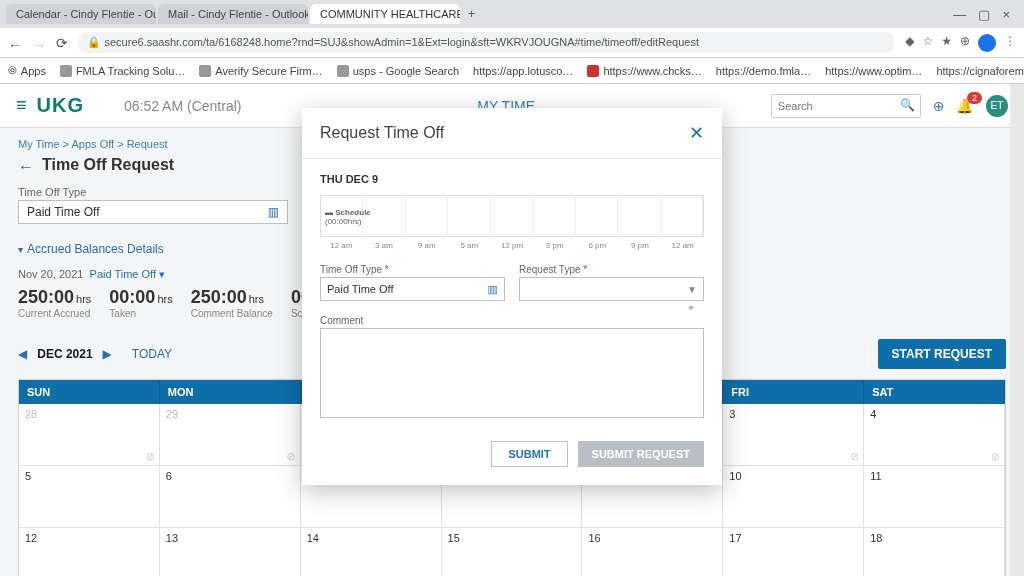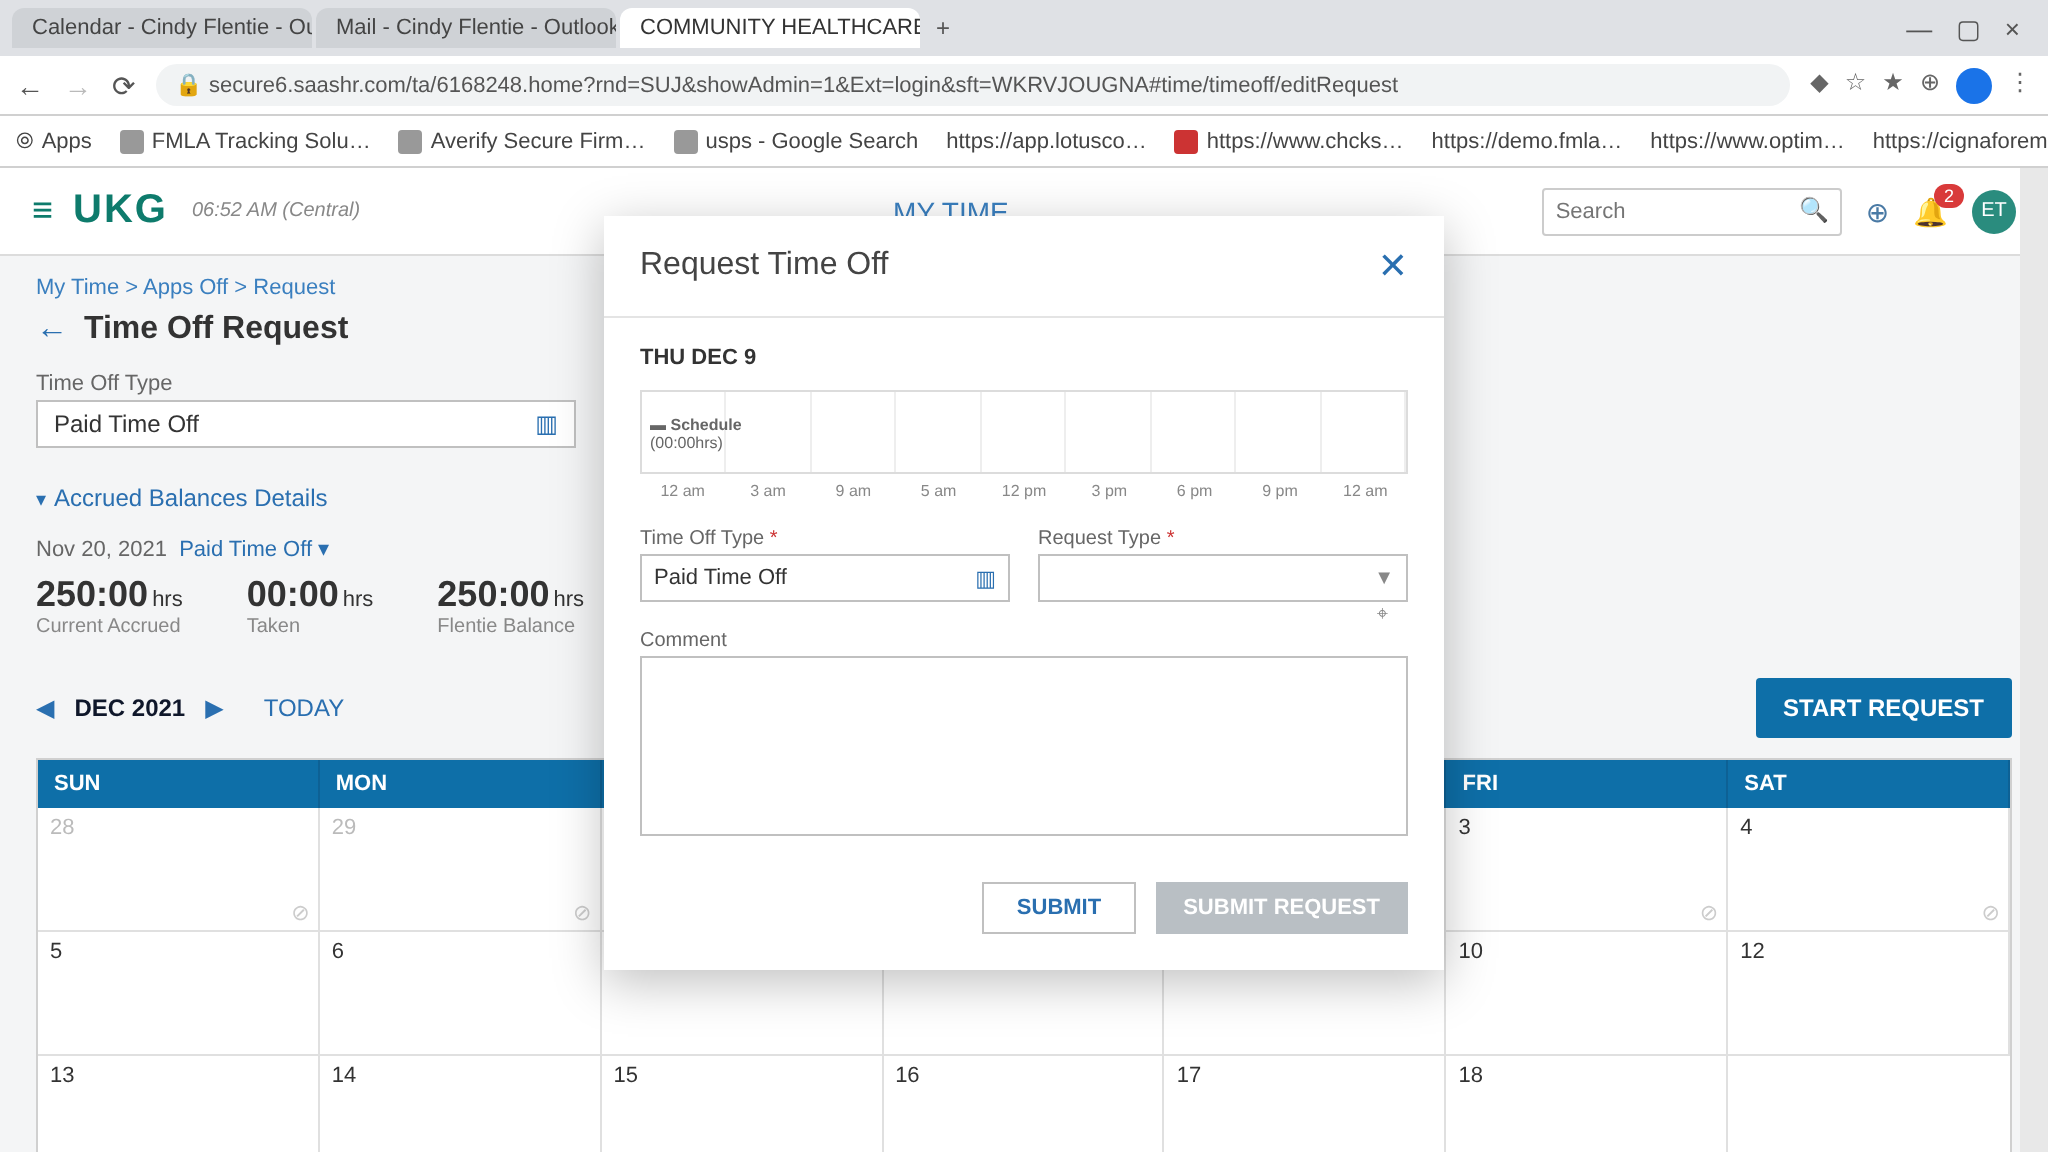--- a/index.html
+++ b/index.html
@@ -19,21 +19,21 @@
 .profile-dot { width: 18px; height: 18px; border-radius: 50%; background: #1a73e8; }
 .bmbar { display: flex; align-items: center; height: 26px; background: #fff; padding: 0 8px; gap: 14px; border-bottom: 1px solid #d0d0d0; font-size: 11px; color: #444; }
 .bm { display: flex; align-items: center; gap: 4px; white-space: nowrap; }
 .bm-ic { width: 12px; height: 12px; background: #999; border-radius: 2px; display: inline-block; }
 
 
 .app { position: relative; background: #f4f5f6; height: calc(576px - 84px); overflow: hidden; }
 .apphdr { display: flex; align-items: center; height: 44px; padding: 0 16px; border-bottom: 1px solid #dcdcdc; background: #fff; }
 .ham { font-size: 18px; color: #0e7b6c; }
 .logo { font-size: 20px; font-weight: 700; color: #0e7b6c; margin-left: 10px; letter-spacing: 1px; }
-.time { margin-left: 12px; font-size: 10px; color: #888; font-style: italic; }
+.time { margin-left: 40px; font-size: 14px; color: #888; }
 .pgtitle { flex: 1; text-align: center; color: #3a7fbf; font-size: 14px; }
 .search-wrap { position: relative; }
 .search { width: 150px; height: 24px; border: 1px solid #ccc; border-radius: 2px; padding: 2px 12px 2px 6px; font-size: 11px; }
 .search-ic { position: absolute; right: 6px; top: 4px; color: #888; font-size: 12px; }
 .hdr-icons { display: flex; align-items: center; gap: 12px; margin-left: 12px; font-size: 14px; color: #4a7aa5; }
 .bell-wrap { position: relative; }
 .badge { position: absolute; top: -6px; right: -8px; background: #d93a3a; color: #fff; font-size: 9px; border-radius: 8px; padding: 1px 5px; }
 .avatar { width: 22px; height: 22px; border-radius: 50%; background: #2a8c7e; color: #fff; display: flex; align-items: center; justify-content: center; font-size: 10px; }
 
 
@@ -45,21 +45,21 @@
 .pgh h1 { font-size: 16px; font-weight: 600; color: #333; }
 
 .field-label { font-size: 11px; color: #666; margin-bottom: 2px; }
 .select-box { width: 270px; border: 1px solid #c0c0c0; background: #fff; padding: 4px 8px; display: flex; justify-content: space-between; align-items: center; font-size: 12px; }
 .select-box .bt { color: #2a6fb0; font-size: 12px; }
 
 .accd { margin-top: 18px; color: #2a6fb0; font-size: 12px; }
 .accd .ch { display: inline-block; transform: rotate(0); margin-right: 4px; font-size: 10px; }
 .bal-row { margin-top: 12px; font-size: 11px; color: #666; }
 .bal-row .link { color: #2a6fb0; }
-.stats { display: flex; gap: 32px; margin-top: 6px; }
+.stats { display: flex; gap: 18px; margin-top: 6px; }
 .stat .num { font-size: 18px; font-weight: 700; }
 .stat .unit { font-size: 11px; font-weight: 400; margin-left: 2px; }
 .stat .lbl { font-size: 10px; color: #888; }
 
 .cal-ctrl { display: flex; align-items: center; justify-content: space-between; margin-top: 20px; }
 .cal-nav { display: flex; align-items: center; gap: 10px; }
 .cal-nav .ar { color: #2a6fb0; font-size: 12px; }
 .cal-nav .month { color: #0f172a; font-weight: 700; font-size: 12px; }
 .cal-nav .today { color: #2a6fb0; font-size: 12px; margin-left: 10px; }
 .startbtn { background: #0e6fa8; color: #fff; border: none; padding: 8px 14px; font-size: 12px; font-weight: 600; border-radius: 2px; }
@@ -211,21 +211,21 @@
       <div class="stat">
           <div><span class="num">250:00</span><span class="unit">hrs</span></div>
           <div class="lbl">Current Accrued</div>
         </div>
       <div class="stat">
           <div><span class="num">00:00</span><span class="unit">hrs</span></div>
           <div class="lbl">Taken</div>
         </div>
       <div class="stat">
           <div><span class="num">250:00</span><span class="unit">hrs</span></div>
-          <div class="lbl">Flentie Balance</div>
+          <div class="lbl">Comment Balance</div>
         </div>
       <div class="stat">
           <div><span class="num">00:00</span></div>
           <div class="lbl">Sched…</div>
         </div>
     </div>
 
     <div class="cal-ctrl">
       <div class="cal-nav">
         <span class="ar">◀</span>
@@ -254,20 +254,21 @@
         <div class="cal-cell"><span>2</span></div>
         <div class="cal-cell"><span>3</span><span class="cell-mark">⊘</span></div>
         <div class="cal-cell"><span>4</span><span class="cell-mark">⊘</span></div>
 
         <div class="cal-cell"><span>5</span></div>
         <div class="cal-cell"><span>6</span></div>
         <div class="cal-cell"><span>7</span></div>
         <div class="cal-cell"><span>8</span></div>
         <div class="cal-cell"><span>9</span></div>
         <div class="cal-cell"><span>10</span></div>
+        <div class="cal-cell"><span>11</span></div>
 
         <div class="cal-cell"><span>12</span></div>
         <div class="cal-cell"><span>13</span></div>
         <div class="cal-cell"><span>14</span></div>
         <div class="cal-cell"><span>15</span></div>
         <div class="cal-cell"><span>16</span></div>
         <div class="cal-cell"><span>17</span></div>
         <div class="cal-cell"><span>18</span></div>
       </div>
     </div>

